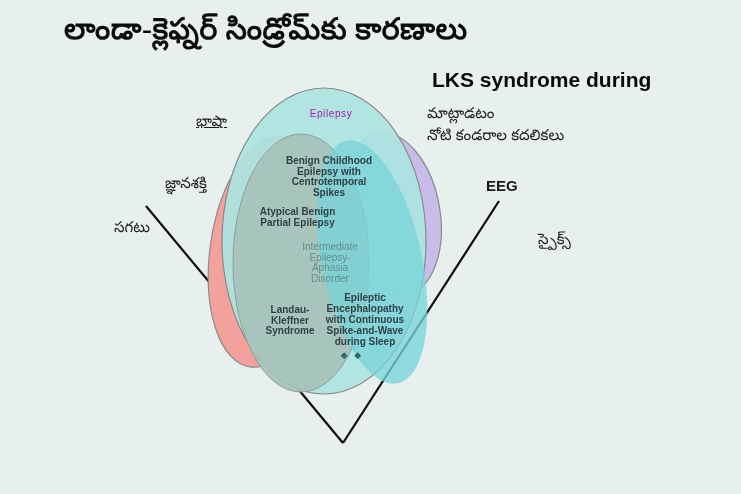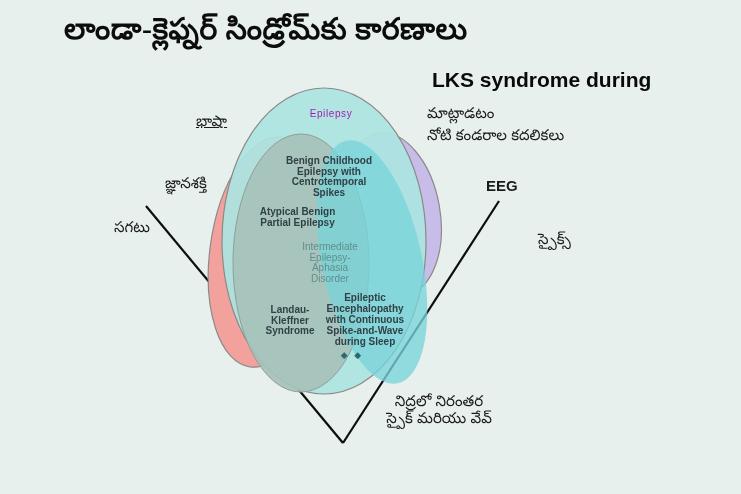--- a/index.html
+++ b/index.html
@@ -97,16 +97,14 @@
 during Sleep</div>
   <div class="abs" id="diamonds">◆ ◆</div>
 
   <div class="abs tlabel" id="label-language">భాషా</div>
   <div class="abs tlabel" id="label-speaking">మాట్లాడటం</div>
   <div class="abs tlabel" id="label-mouth">నోటి కండరాల కదలికలు</div>
   <div class="abs tlabel" id="label-cognition">జ్ఞానశక్తి</div>
   <div class="abs tlabel" id="label-average">సగటు</div>
   <div class="abs tlabel" id="label-eeg">EEG</div>
   <div class="abs tlabel" id="label-spikes">స్పైక్స్</div>
-  <div class="abs tlabel pre center" id="label-csws">నిద్రలో నిరంతర
-స్పైక్ మరియు వేవ్</div>
 
 </div>
 
 </body></html>

